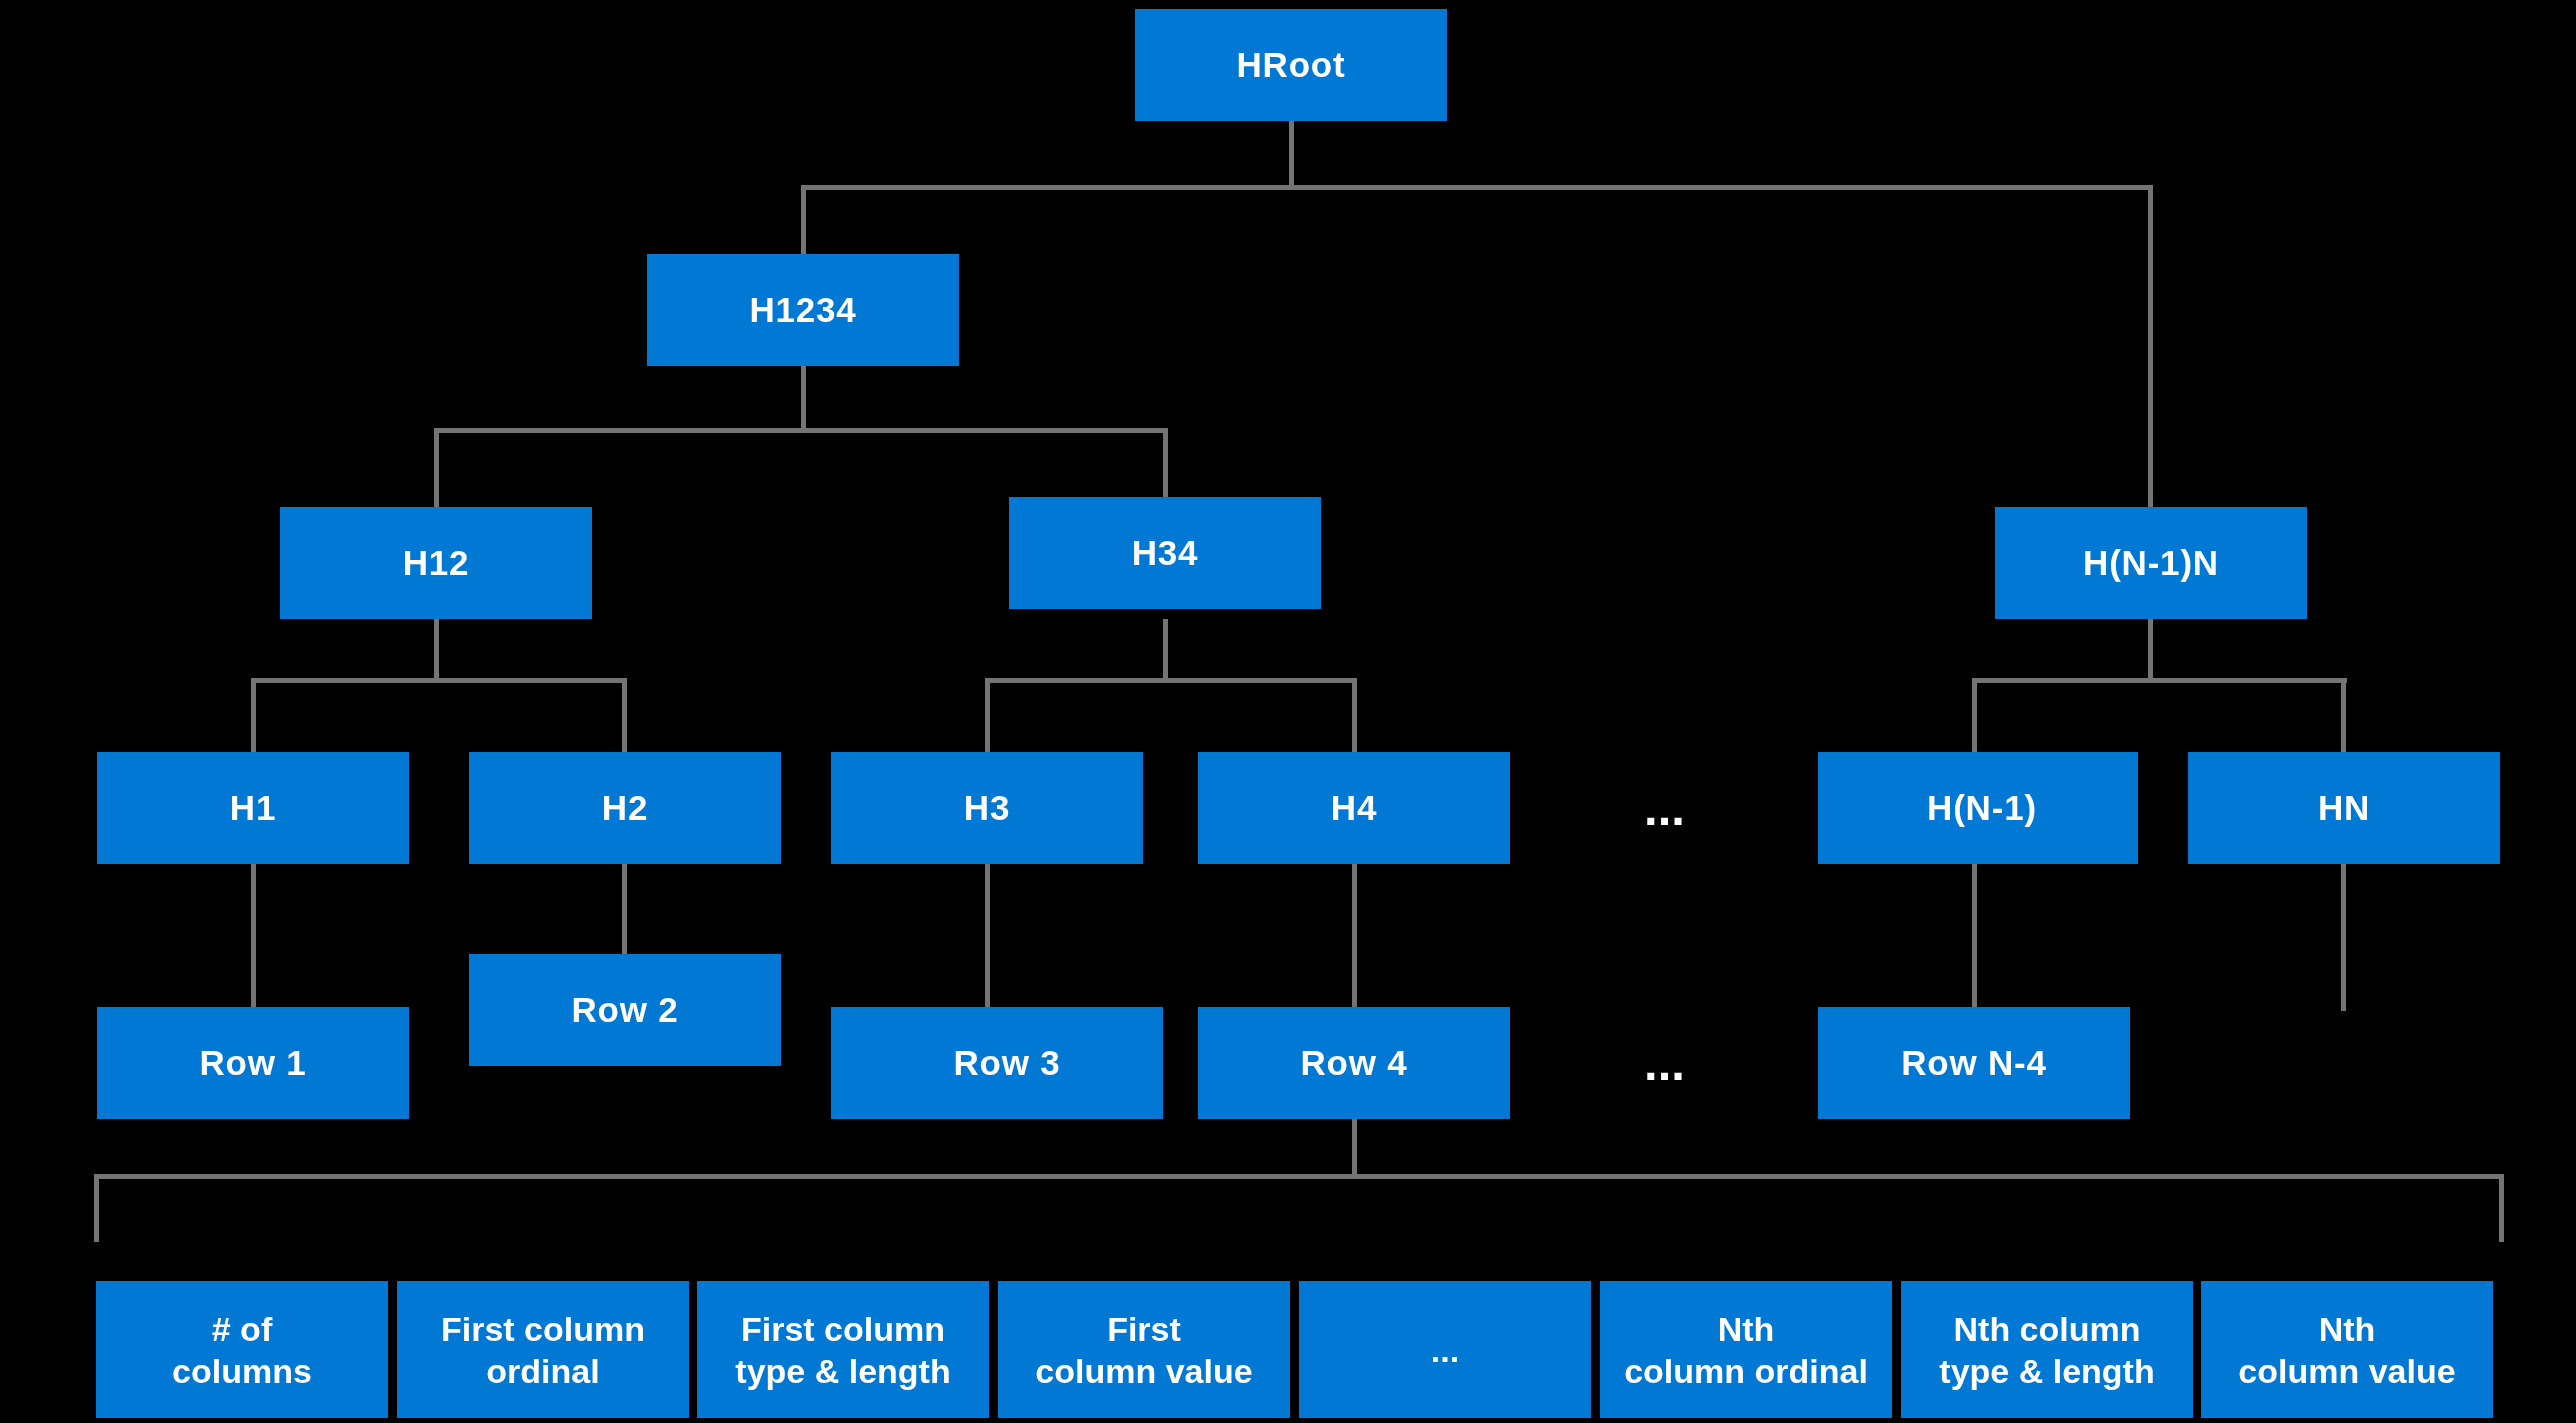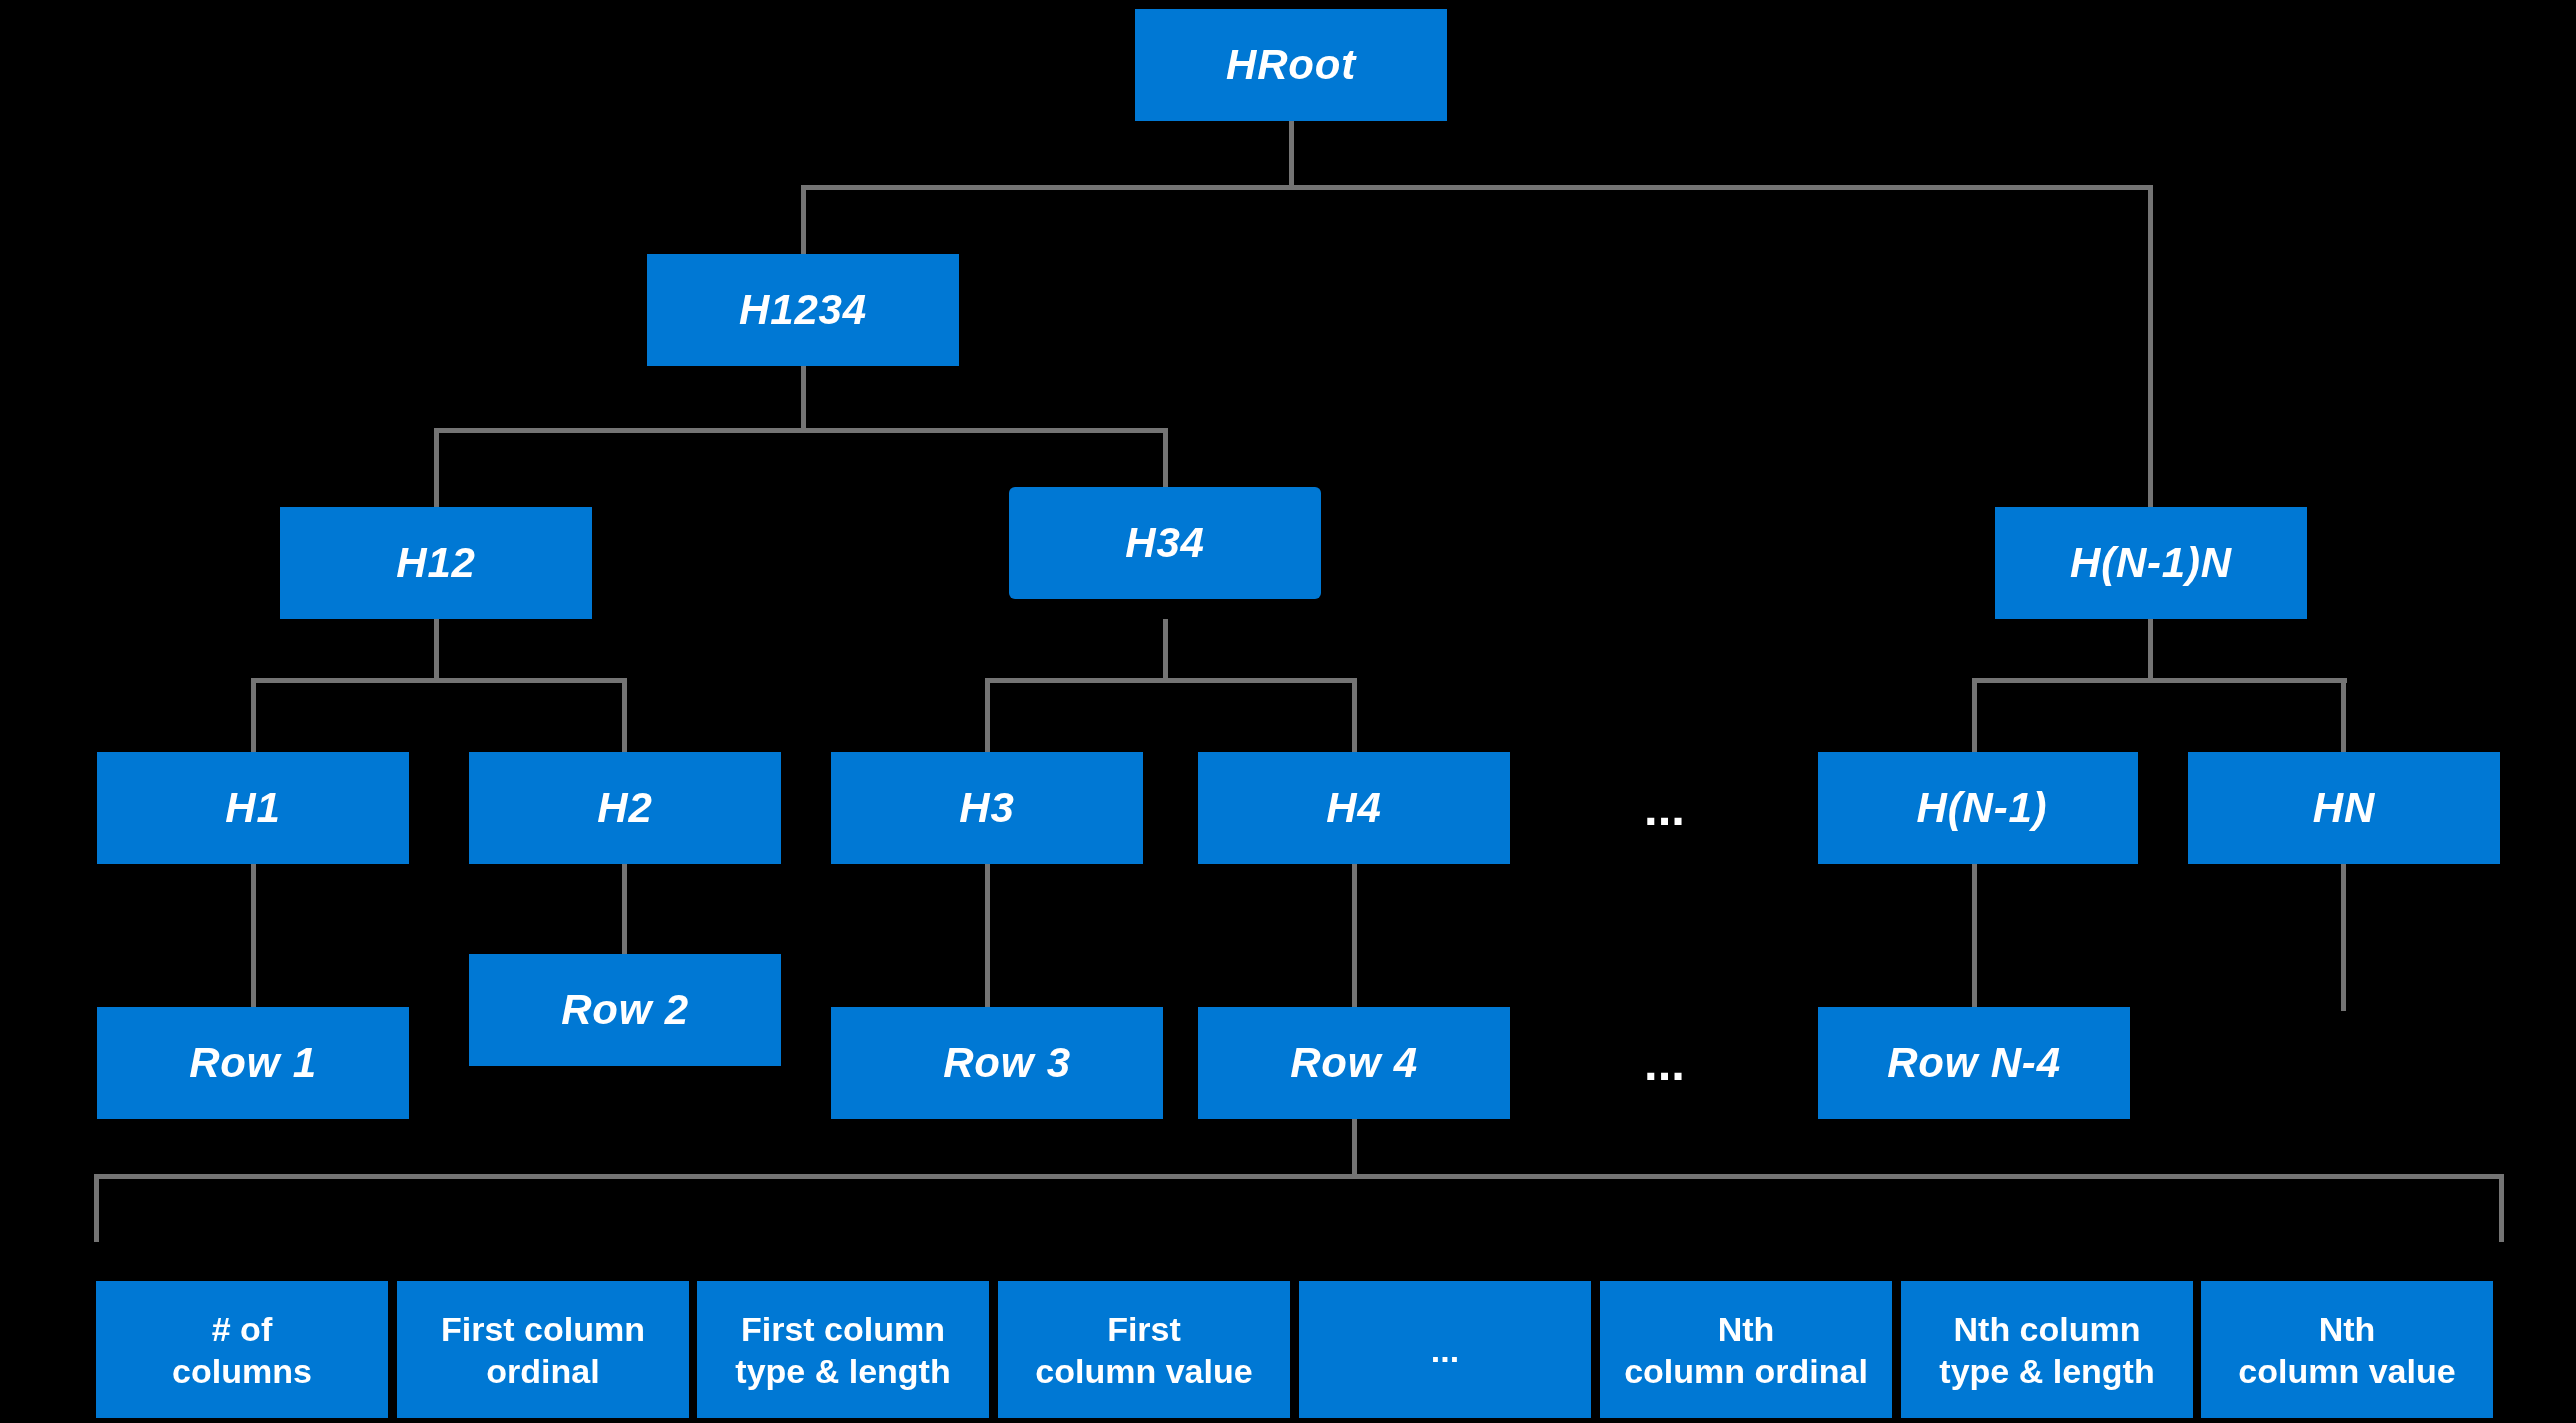--- a/index.html
+++ b/index.html
@@ -11,23 +11,22 @@
   html,body{margin:0;padding:0;background:var(--background);}
   .canvas{
     position:relative;width:2576px;height:1424px;overflow:hidden;
     background:var(--background);
     font-family:"Liberation Sans","DejaVu Sans",sans-serif;
   }
   .node{
     position:absolute;width:312px;height:112px;
     background:var(--node-fill);color:var(--node-text);
     display:flex;align-items:center;justify-content:center;
-    font-size:42px;font-weight:700;letter-spacing:0.8px;
+    font-size:35px;font-weight:700;letter-spacing:0.8px;
     white-space:nowrap;
-    font-style:italic;
   }
   .dots{
     position:absolute;width:169px;height:112px;
     color:var(--node-text);
     display:flex;align-items:center;justify-content:center;
     font-size:49px;font-weight:700;
   }
   .vline{position:absolute;width:5.1px;background:var(--connector);}
   .hline{position:absolute;height:5.1px;background:var(--connector);}
   .cell{
@@ -79,21 +78,21 @@
   <div class="vline" style="left:1352px;top:1119px;height:60px;"></div>
   <div class="hline" style="left:94px;top:1174px;width:2410px;"></div>
   <div class="vline" style="left:94px;top:1174px;height:68px;"></div>
   <div class="vline" style="left:2499px;top:1174px;height:68px;"></div>
 
   <div class="node" style="left:1135px;top:8.5px;">HRoot</div>
 
   <div class="node" style="left:647px;top:254px;">H1234</div>
 
   <div class="node" style="left:280px;top:507px;">H12</div>
-  <div class="node" style="left:1009px;top:487px;border-radius:6px;">H34</div>
+  <div class="node" style="left:1009px;top:497px;">H34</div>
   <div class="node" style="left:1995px;top:507px;">H(N-1)N</div>
 
   <div class="node" style="left:97px;top:752px;">H1</div>
   <div class="node" style="left:469px;top:752px;">H2</div>
   <div class="node" style="left:831px;top:752px;">H3</div>
   <div class="node" style="left:1198px;top:752px;">H4</div>
   <div class="dots" style="left:1580px;top:752px;">...</div>
   <div class="node" style="left:1818px;top:752px;padding-left:8px;">H(N-1)</div>
   <div class="node" style="left:2188px;top:752px;">HN</div>
 

